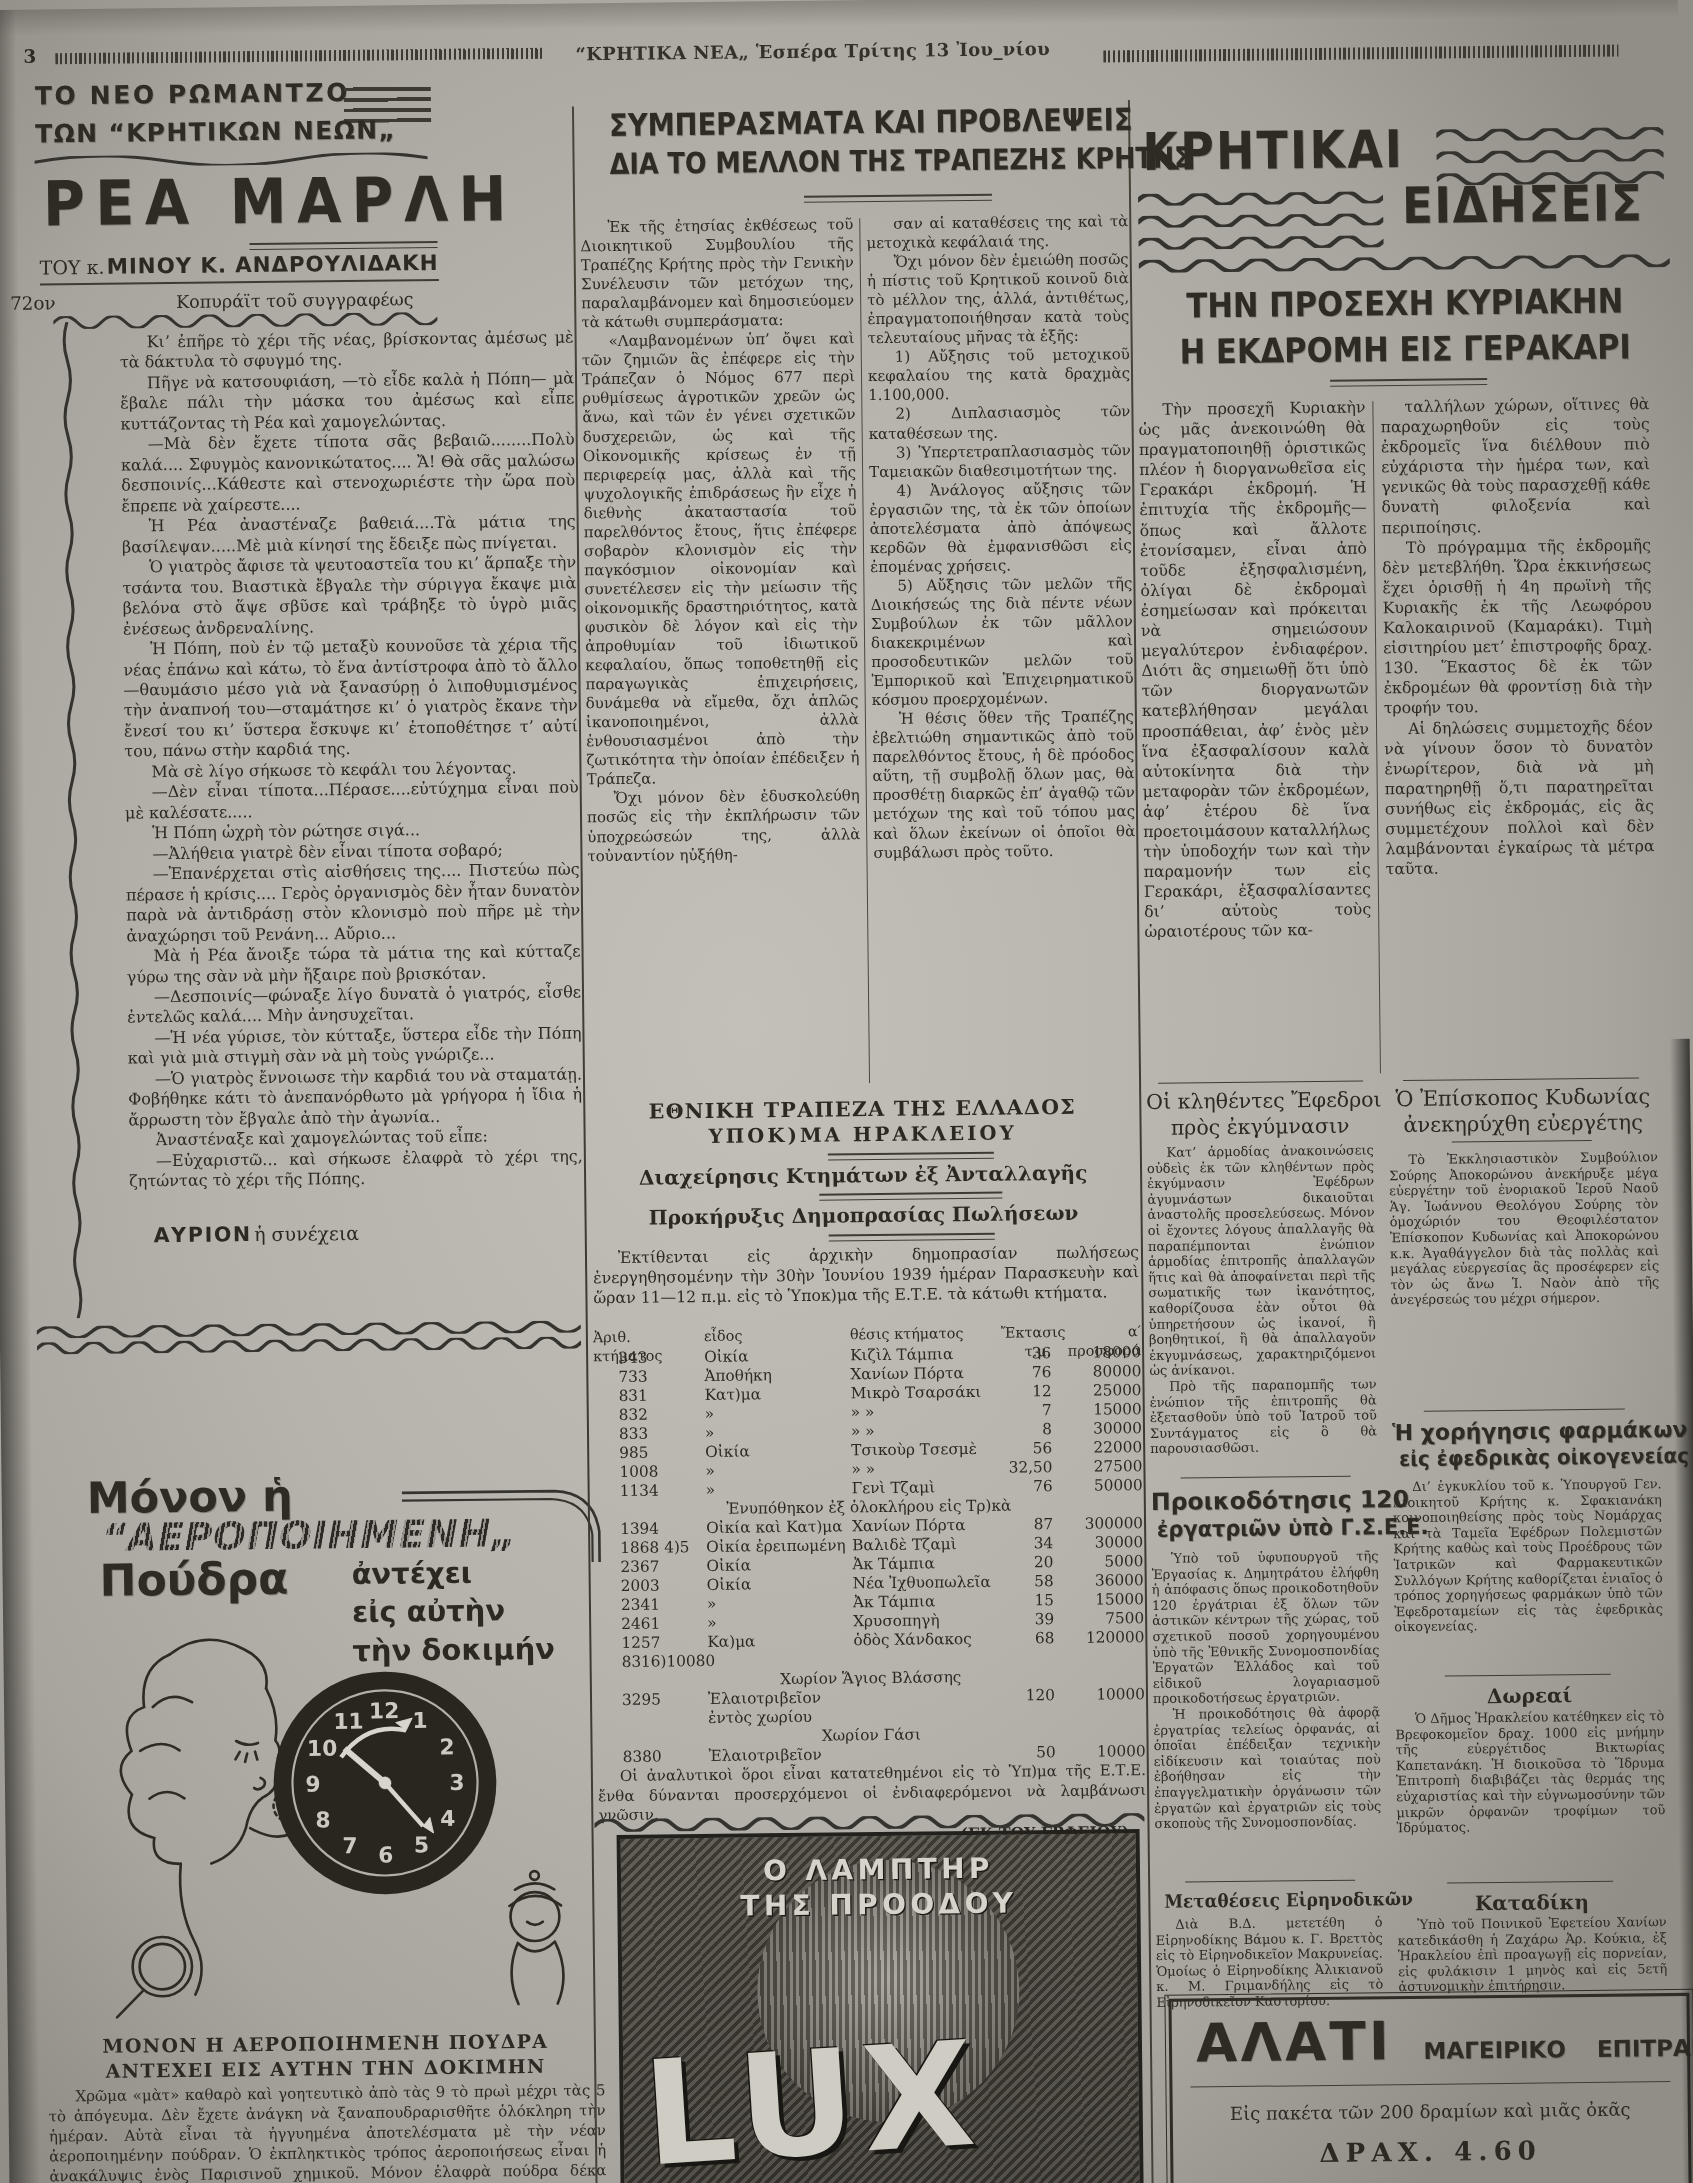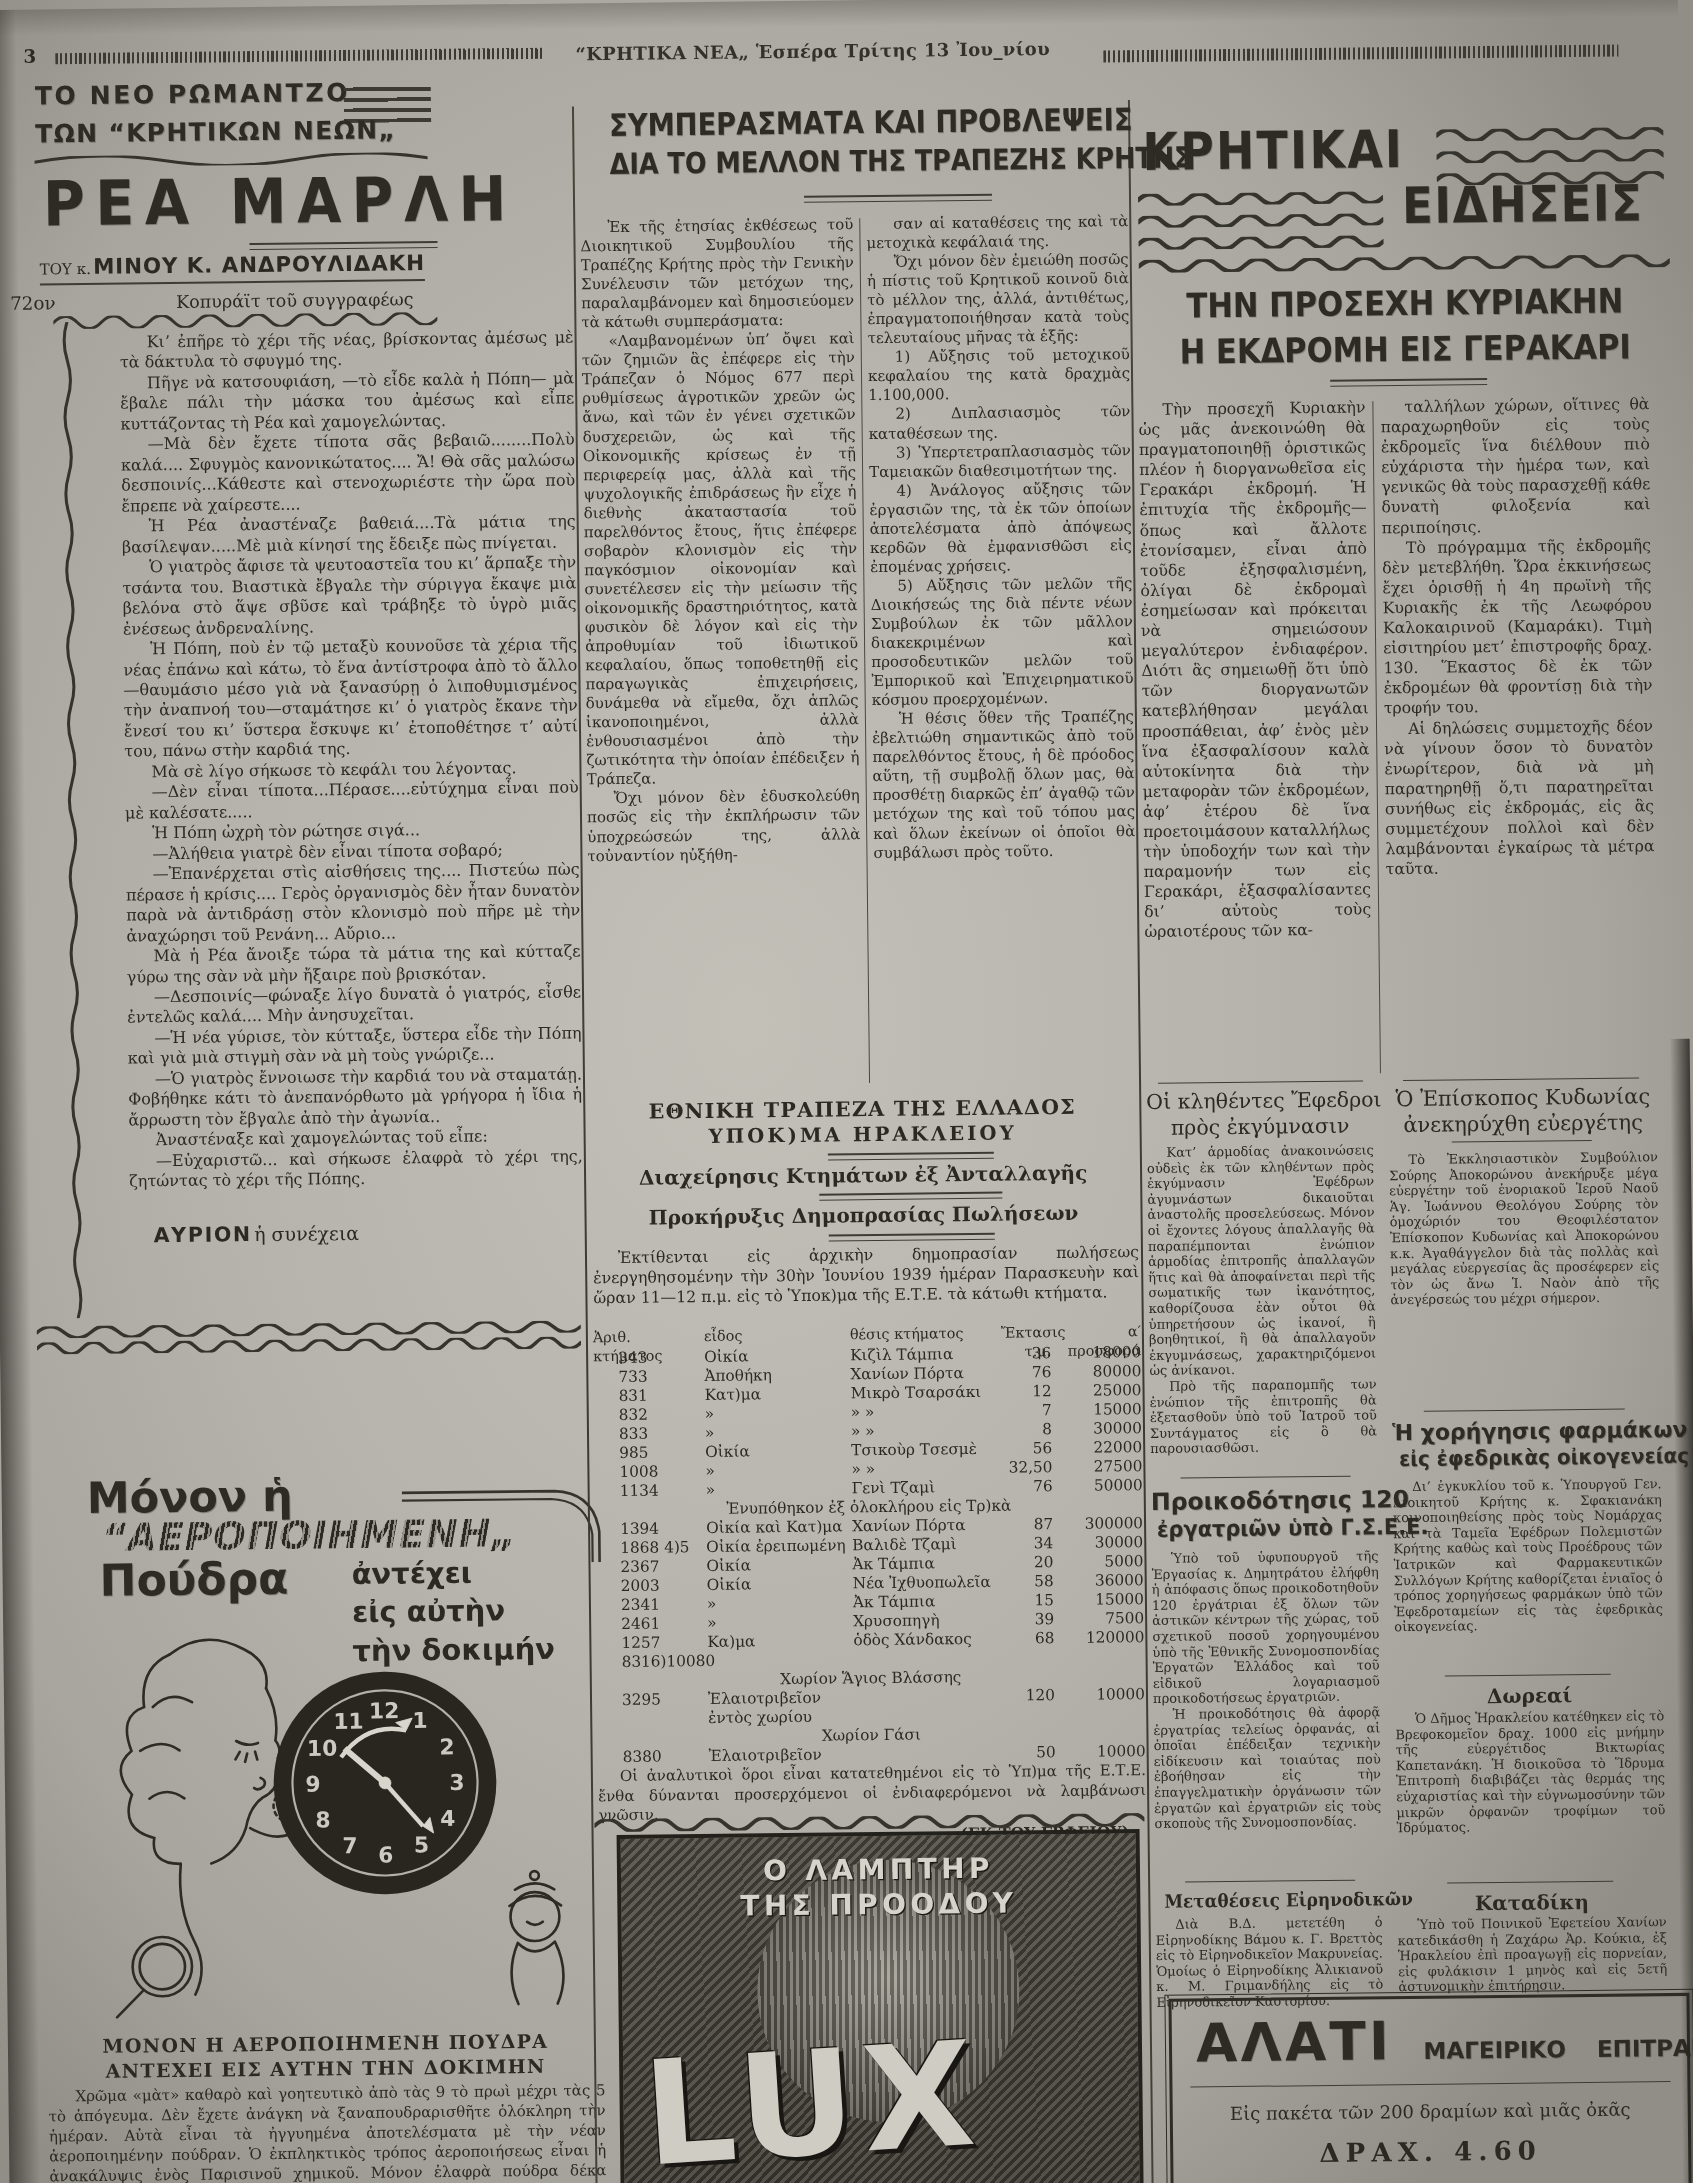--- a/index.html
+++ b/index.html
@@ -69,21 +69,21 @@
     <div class="abs hatch3" style="left:358px;top:77px;width:87px;height:40px;"></div>
     <div class="abs sans b headline nowrap" style="left:49px;top:110px;font-size:25px;letter-spacing:1.3px;">ΤΩΝ “ΚΡΗΤΙΚΩΝ ΝΕΩΝ„</div>
     <svg class="abs wave" style="left:48px;top:147px;width:393px;height:11.4px;" viewBox="0 0 900 26" preserveAspectRatio="none">
         <path d="M0 13 q 150 -24.7 300 0 q 150 24.7 300 0 q 150 -24.7 300 0" fill="none" stroke="#35332d" stroke-width="7" stroke-linecap="round"></path>
       </svg>
 
     <div class="abs sans b headline nowrap" style="left:56px;top:158px;font-size:62px;letter-spacing:11.4px;transform:scaleX(.92);transform-origin:left;">ΡΕΑ ΜΑΡΛΗ</div>
     <div class="abs dblrule" style="left:262px;top:236px;width:188px;"></div>
 
     <div class="abs nowrap" style="left:52px;top:245px;border-bottom:2.2px solid #3e3b35;padding-bottom:3.5px;">
-      <span style="font-size:15px;text-align:right;">ΤΟΥ κ.</span>
+      <span style="font-size:19px;text-align:right;">ΤΟΥ κ.</span>
       <span class="sans b" style="font-size:21.4px;letter-spacing:0.9px;">ΜΙΝΟΥ Κ. ΑΝΔΡΟΥΛΙΔΑΚΗ</span>
     </div>
     <div class="abs" style="left:22px;top:283px;font-size:18.3px;">72ον</div>
     <div class="abs" style="left:188px;top:284px;font-size:17.5px;">Κοπυράϊτ τοῦ συγγραφέως</div>
 
     <svg class="abs wave" style="left:65px;top:307px;width:384px;height:13px;" viewBox="0 0 880 30" preserveAspectRatio="none">
         <path d="M0 15 q 27.5 -28.5 55 0 q 27.5 28.5 55 0 q 27.5 -28.5 55 0 q 27.5 28.5 55 0 q 27.5 -28.5 55 0 q 27.5 28.5 55 0 q 27.5 -28.5 55 0 q 27.5 28.5 55 0 q 27.5 -28.5 55 0 q 27.5 28.5 55 0 q 27.5 -28.5 55 0 q 27.5 28.5 55 0 q 27.5 -28.5 55 0 q 27.5 28.5 55 0 q 27.5 -28.5 55 0 q 27.5 28.5 55 0" fill="none" stroke="#35332d" stroke-width="7" stroke-linecap="round"></path>
       </svg>
     <svg class="abs wave" style="left:72px;top:313px;width:13px;height:996px;" viewBox="0 0 30 2280" preserveAspectRatio="none">
         <path d="M 15 0 q -13.5 43.84615384615385 0 87.6923076923077 q 13.5 43.84615384615385 0 87.6923076923077 q -13.5 43.84615384615385 0 87.6923076923077 q 13.5 43.84615384615385 0 87.6923076923077 q -13.5 43.84615384615385 0 87.6923076923077 q 13.5 43.84615384615385 0 87.6923076923077 q -13.5 43.84615384615385 0 87.6923076923077 q 13.5 43.84615384615385 0 87.6923076923077 q -13.5 43.84615384615385 0 87.6923076923077 q 13.5 43.84615384615385 0 87.6923076923077 q -13.5 43.84615384615385 0 87.6923076923077 q 13.5 43.84615384615385 0 87.6923076923077 q -13.5 43.84615384615385 0 87.6923076923077 q 13.5 43.84615384615385 0 87.6923076923077 q -13.5 43.84615384615385 0 87.6923076923077 q 13.5 43.84615384615385 0 87.6923076923077 q -13.5 43.84615384615385 0 87.6923076923077 q 13.5 43.84615384615385 0 87.6923076923077 q -13.5 43.84615384615385 0 87.6923076923077 q 13.5 43.84615384615385 0 87.6923076923077 q -13.5 43.84615384615385 0 87.6923076923077 q 13.5 43.84615384615385 0 87.6923076923077 q -13.5 43.84615384615385 0 87.6923076923077 q 13.5 43.84615384615385 0 87.6923076923077 q -13.5 43.84615384615385 0 87.6923076923077 q 13.5 43.84615384615385 0 87.6923076923077" fill="none" stroke="#35332d" stroke-width="7" stroke-linecap="round"></path>

